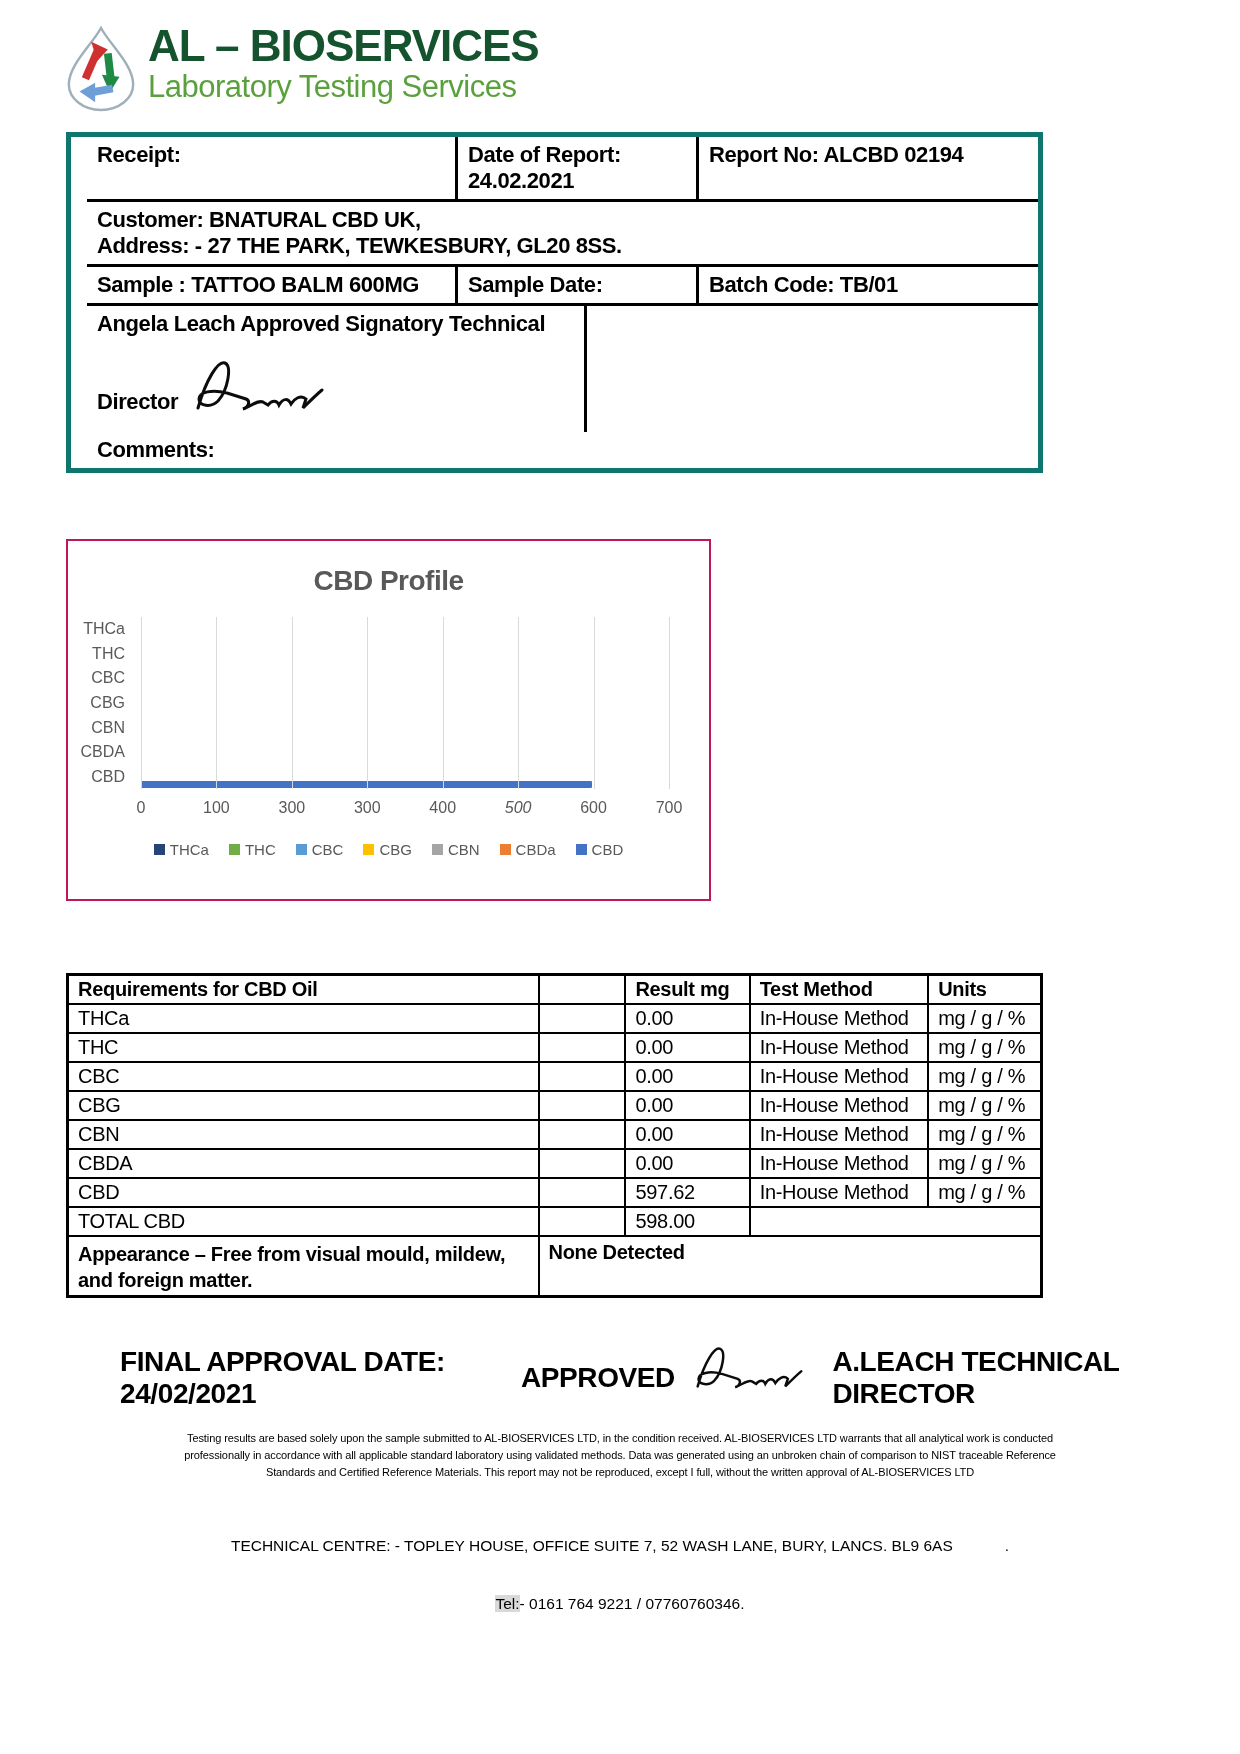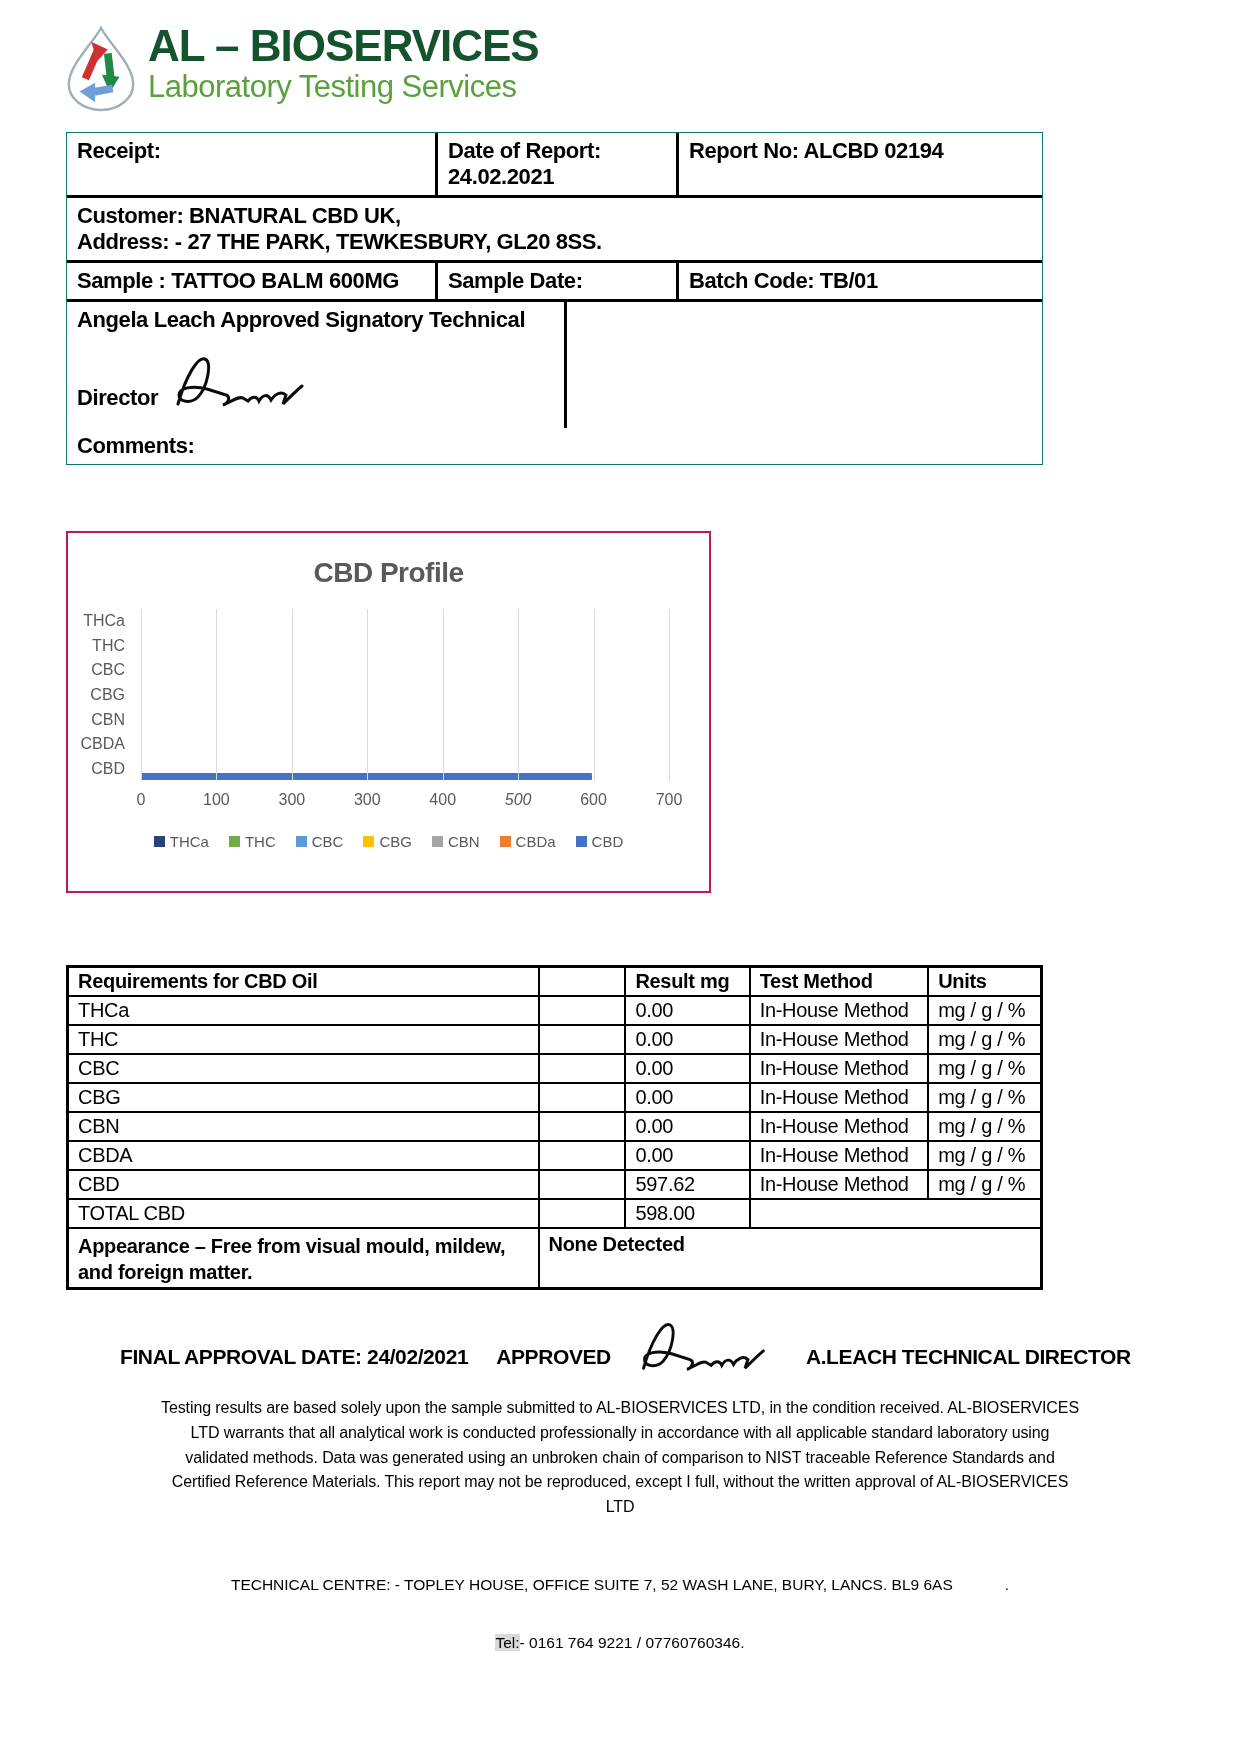--- a/index.html
+++ b/index.html
@@ -12,22 +12,22 @@
   .page { padding-top:24px; }
 
   
   .brand-row { display:flex; align-items:flex-start; margin-left:62px; }
   .logo { width:78px; height:88px; flex:0 0 auto; }
   .brand-text { margin-left:8px; line-height:1.02; }
   .brand-title { font-size:44px; font-weight:bold; letter-spacing:-1px; color:#14532d; }
   .brand-tagline { font-size:31px; color:#5aa13e; letter-spacing:-0.5px; margin-top:2px; }
 
   
-  .ig { border:1px solid #0f766e; margin:20px 0 0 66px; width:977px;
-        font-weight:bold; font-size:22px; letter-spacing:-0.4px; }
+  .ig { border:5px solid #0f766e; margin:20px 0 0 66px; width:977px;
+        font-weight:bold; font-size:22px; letter-spacing:-0.4px;padding-left:16px; }
   .ig-row { display:flex; border-bottom:3px solid #000; }
   .ig-row:last-child { border-bottom:none;flex-direction:column; }
   .ig-cell { padding:5px 10px; border-right:3px solid #000; }
   .ig-cell:last-child { border-right:none; }
   .r1 .c1 { width:371px; } .r1 .c2 { width:241px; } .r1 .c3 { flex:1; }
   .r1 .ig-cell { min-height:56px; }
   .r3 .c1 { width:371px; } .r3 .c2 { width:241px; } .r3 .c3 { flex:1; }
   .r4 .c1 { width:500px; min-height:126px; position:relative; }
   .r4 .c2 { flex:1; }
   .sig-line { display:flex; align-items:flex-end; margin-top:26px; }
@@ -58,27 +58,27 @@
              font-size:20px; letter-spacing:-0.3px; border:3px solid #000; }
   .results td, .results th { border:2px solid #000; padding:2px 9px;
                              text-align:left; height:28px; vertical-align:middle; }
   .results th { font-weight:bold; }
   .results td { font-weight:normal; }
   .app-row td { font-weight:bold; vertical-align:top; padding-top:4px; height:58px; }
   .app-row .app-label { width:505px; line-height:1.3; }
 
   
   .approval { display:flex; align-items:center; margin:48px 55px 0 120px;
-              font-weight:bold; font-size:21px; letter-spacing:-0.4px; }
+              font-weight:bold; font-size:28px; letter-spacing:-0.4px; }
   .approval .gap1 { width:28px; } .approval .gap2 { width:14px; } .approval .gap3 { width:26px; }
   .approval-sig { width:155px; height:58px; margin-top:-20px; }
 
   
   .disclaimer { width:920px; margin:20px auto 0; text-align:center;
-                font-size:16px; line-height:1.55; letter-spacing:-0.1px; }
+                font-size:11px; line-height:1.55; letter-spacing:-0.1px; }
   .footer-line { text-align:center; font-size:15.5px; }
   .f1 { margin-top:56px; }
   .f2 { margin-top:40px; }
   .f3 { margin-top:40px; }
   .dot-far { display:inline-block; margin-left:52px; }
   .tel-hl { background:#d9d9d9; }
   .weblink { color:#0563c1; text-decoration:underline; }
 </style>
 </head>
 <body>

